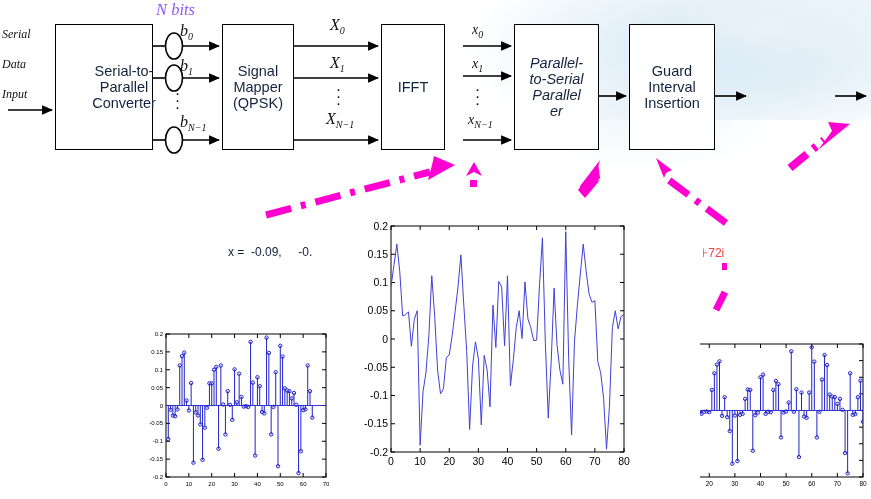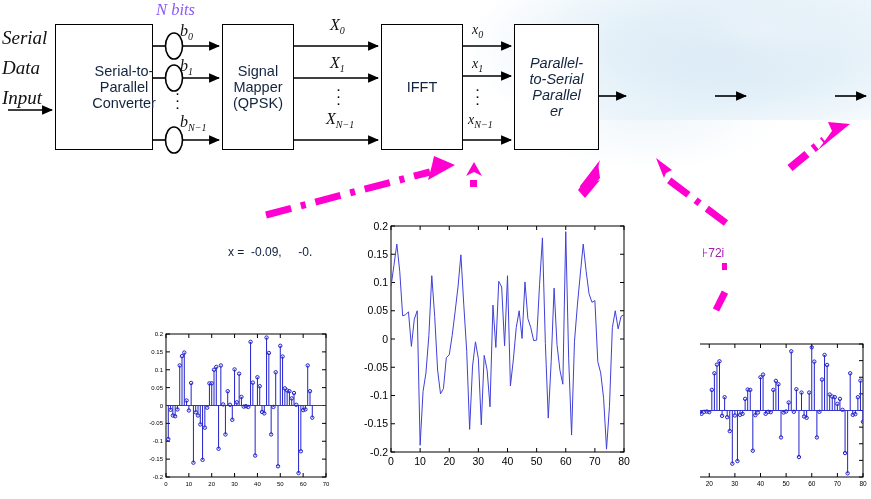--- a/index.html
+++ b/index.html
@@ -42,21 +42,21 @@
     box-sizing:border-box;
     padding:2px 3px;
   }
   .blk span{display:block;}
 
   
   .serial-lbl{
     position:absolute;
     font-family:"Liberation Serif", serif;
     font-style:italic;
-    font-size:19px;
+    font-size:12px;
     color:#111;
     line-height:1.0;
   }
 
   
   .mlabel{
     position:absolute;
     font-family:"Liberation Serif", serif;
     font-style:italic;
     font-size:16px;
@@ -128,35 +128,42 @@
   </div>
 
   <div class="blk" style="left:222px;top:24px;width:72px;height:126px;">
     <div>
       <span>Signal</span>
       <span>Mapper</span>
       <span>(QPSK)</span>
     </div>
   </div>
 
-  <div class="blk" style="left:381px;top:24px;width:82px;height:126px;">
+  <div class="blk" style="left:381px;top:24px;width:64px;height:126px;">
     <div>
       <span>IFFT</span>
     </div>
   </div>
 
   <div class="blk" style="left:514px;top:24px;width:85px;height:126px;font-style:italic;">
     <div>
       <span>Parallel-</span>
       <span>to-Serial</span>
       <span>Parallel</span>
       <span>er</span>
     </div>
   </div>
 
+  <div class="blk" style="left:629px;top:24px;width:86px;height:126px;">
+    <div>
+      <span>Guard</span>
+      <span>Interval</span>
+      <span>Insertion</span>
+    </div>
+  </div>
 
 
   <div class="mlabel" style="left:180px;top:22px;text-align:center;">
     <i>b</i><sub>0</sub>
   </div>
   <div class="mlabel" style="left:180px;top:57px;">
     <i>b</i><sub>1</sub>
   </div>
   <div class="mlabel" style="left:180px;top:113px;">
     <i>b</i><sub>N−1</sub>
@@ -261,21 +268,21 @@
       <path d="M818,150 L850,124 L828,122 L832,131 Z" fill="#FF00D0"></path>
     </g>
 
     <g>
       <line x1="716" y1="310" x2="730" y2="282" stroke="#FF00D0" stroke-width="7" stroke-linecap="butt" stroke-dasharray="20,12"></line>
       <rect x="722" y="263" width="5" height="7" fill="#FF00D0"></rect>
     </g>
   </svg>
 
   <div class="eqtext" style="left:228px;top:245px;">x =  -0.09,     -0.</div>
-  <div class="eqtext" style="left:702px;top:246px;color:#a21caf;">⊦72i</div>
+  <div class="eqtext" style="left:702px;top:246px;color:#ef4444;">⊦72i</div>
 
   <div class="plot" id="plot-stem-left" style="left:140px;top:326px;width:220px;height:173px;">
       <svg width="220" height="173" viewBox="0 0 220 173">
         <rect x="26" y="8" width="160" height="143" fill="#fff" stroke="#000" stroke-width="1"></rect>
         <line x1="26" y1="151" x2="26" y2="147" stroke="#000" stroke-width="1"></line>
         <line x1="26" y1="8" x2="26" y2="12" stroke="#000" stroke-width="1"></line>
         <text x="26" y="160" text-anchor="middle" font-size="6" class="axtext">0</text>
         <line x1="48.857142857142854" y1="151" x2="48.857142857142854" y2="147" stroke="#000" stroke-width="1"></line>
         <line x1="48.857142857142854" y1="8" x2="48.857142857142854" y2="12" stroke="#000" stroke-width="1"></line>
         <text x="48.857142857142854" y="160" text-anchor="middle" font-size="6" class="axtext">10</text>

